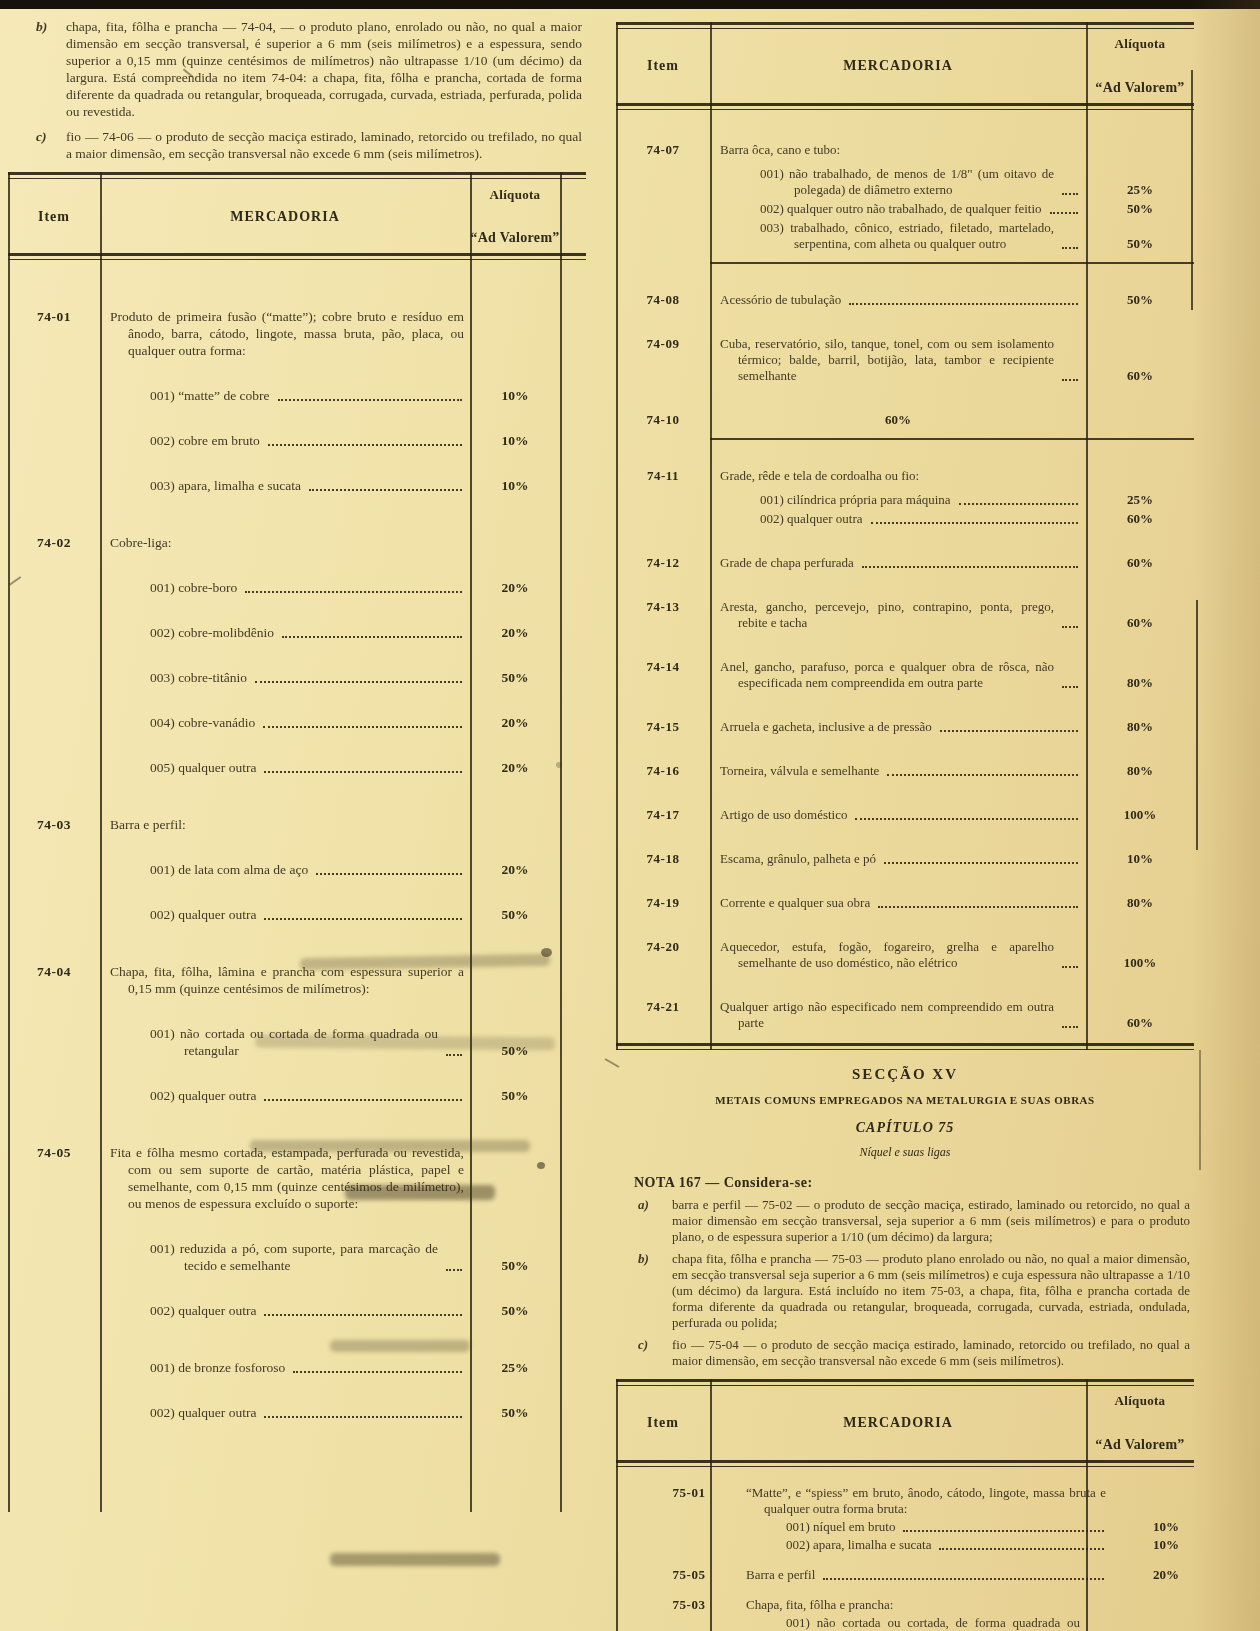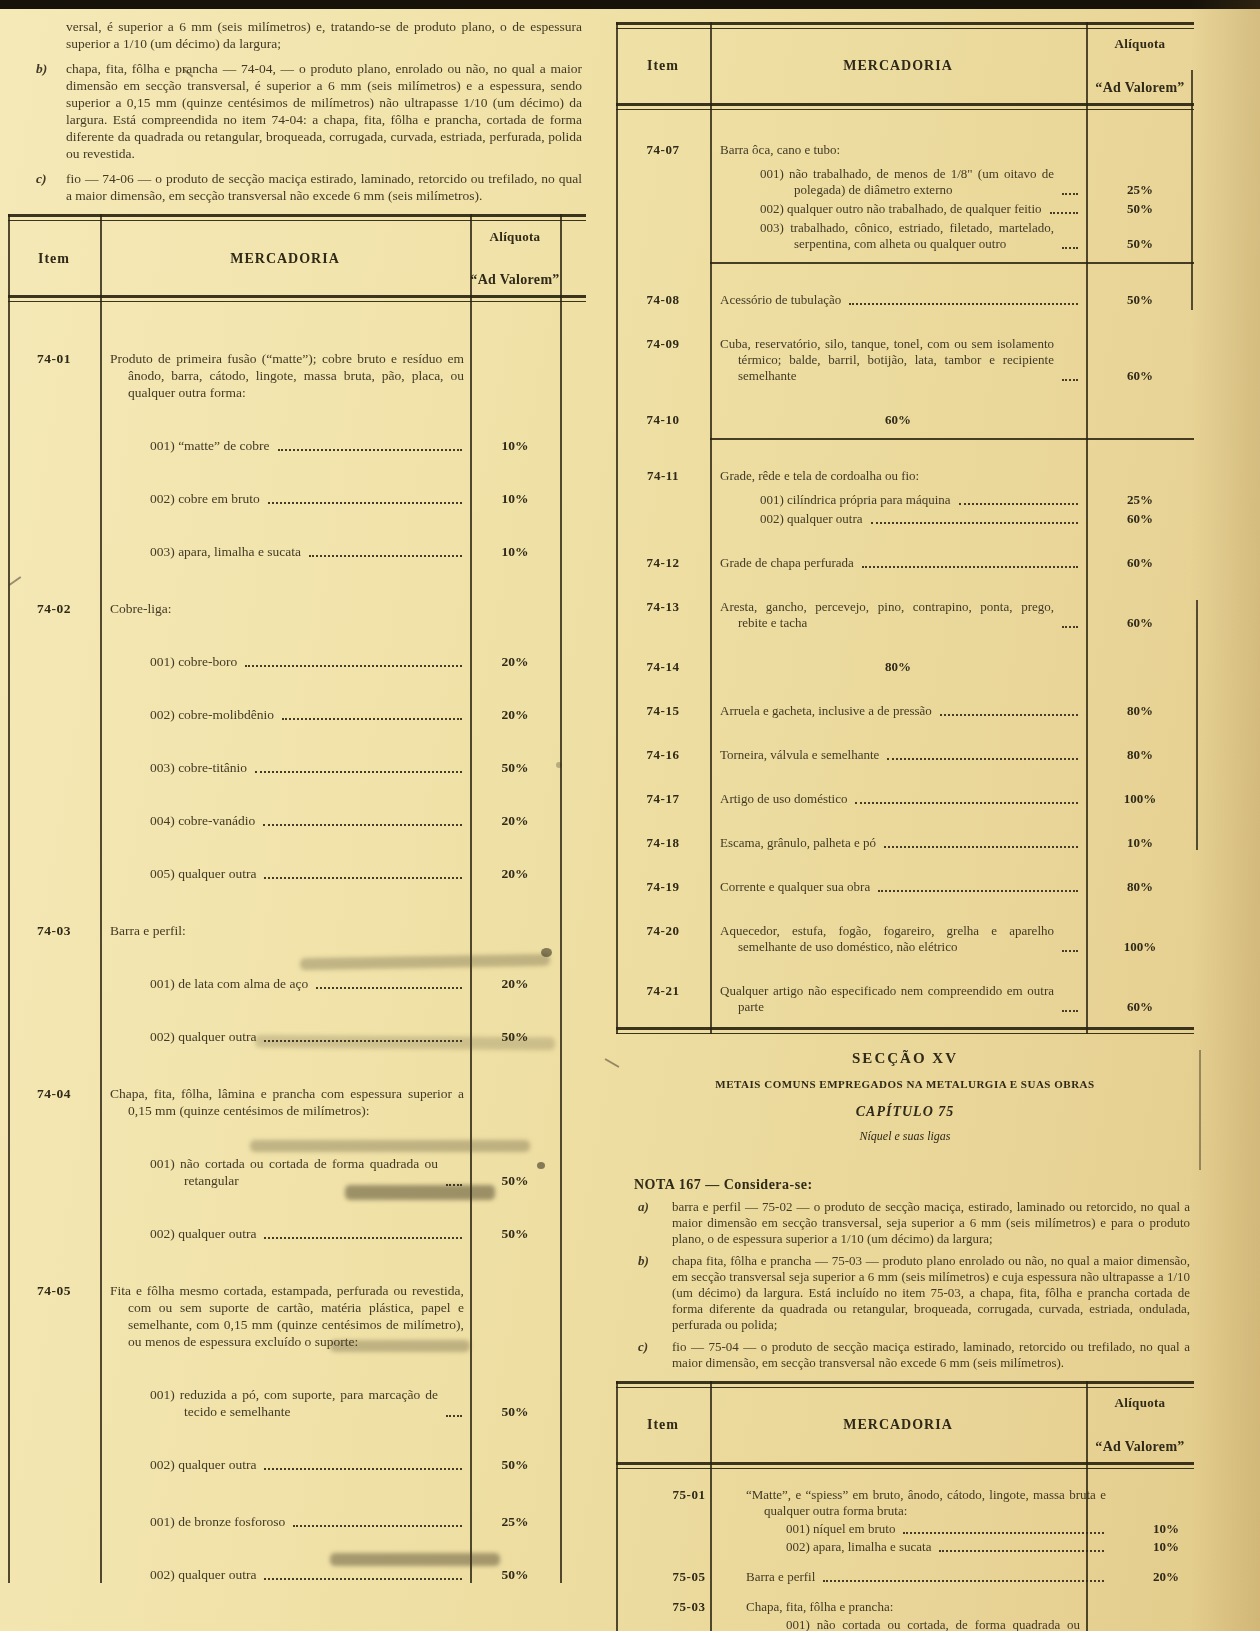--- a/index.html
+++ b/index.html
@@ -49,64 +49,60 @@
   .leader{flex:1 1 16px;min-width:16px;border-bottom:2px dotted #453c28;margin:0 2px 3px 8px;align-self:flex-end;}
   .rate{align-self:end;text-align:center;font-weight:700;color:var(--ink-strong);}
   .vl{position:absolute;top:0;bottom:0;width:2px;background:var(--rule);opacity:.8;}
   .rulep{height:2px;background:var(--rule);opacity:.85;margin:10px 0 2px 94px;}
   .rule-bottom{margin-top:12px;}
 
   
   .tbl-left .rows{padding-top:8px;}
   .tbl-left .trow{margin-top:40px;}
   .tbl-left .subs{margin-top:14px;}
-  .tbl-left .sub{margin-top:36px;}
+  .tbl-left .sub{margin-top:28px;}
   .tbl-left{min-height:1340px;}
   .tbl-right{font-size:13px;line-height:16px;}
   .tbl-right .rows{padding-top:4px;}
   .tbl-right .trow{margin-top:28px;}
   .tbl-right .subs{margin-top:8px;}
   .tbl-right .sub{margin-top:3px;}
   .tbl-bottom{font-size:13px;line-height:16px;min-height:300px;}
   .tbl-bottom .rows{padding-top:4px;padding-left:26px;}
   .tbl-bottom .trow{margin-top:14px;}
   .tbl-bottom .subs{margin-top:2px;}
   .tbl-bottom .sub{margin-top:2px;}
 
   
   .section-block{text-align:center;margin-top:16px;color:var(--ink-strong);}
   .sec-title{font-weight:700;font-size:15px;letter-spacing:2px;}
   .sec-sub{font-size:11px;font-weight:700;letter-spacing:.5px;margin-top:9px;}
   .sec-chap{font-style:italic;font-weight:700;font-size:14px;letter-spacing:1px;margin-top:10px;}
   .sec-subject{font-style:italic;font-size:12px;margin-top:8px;}
 
-  .nota{margin-top:32px;font-size:13px;line-height:16px;}
+  .nota{margin-top:14px;font-size:13px;line-height:16px;}
   .nota-head{font-weight:700;font-size:14px;letter-spacing:.5px;margin-left:18px;color:var(--ink-strong);}
   .nota .note{grid-template-columns:34px 1fr;margin:6px 0 0 22px;}
 
   
   .smudge{position:absolute;background:rgba(70,58,36,.28);filter:blur(2px);border-radius:5px;}
   .blot{position:absolute;background:rgba(45,38,20,.55);border-radius:50%;filter:blur(.5px);}
   .pencil{position:absolute;background:rgba(60,52,35,.5);}
 </style>
 </head>
 <body>
 
 <div class="topbar"></div>
 <div class="right-strip"></div>
 <div class="edge-line" style="left:1191px;top:70px;height:240px;"></div>
 <div class="edge-line" style="left:1196px;top:600px;height:250px;"></div>
 <div class="edge-line" style="left:1199px;top:1050px;height:120px;opacity:.4;"></div>
 
 <div id="left-col" class="col">
   <div id="top-notes">
-      <div class="note">
-        <span class="lbl"></span>
-        <span class="txt">versal, é superior a 6 mm (seis milímetros) e, tratando-se de produto plano, o de espessura superior a 1/10 (um décimo) da largura;</span>
-      </div>
       <div class="note">
         <span class="lbl">b)</span>
         <span class="txt">chapa, fita, fôlha e prancha — 74-04, — o produto plano, enrolado ou não, no qual a maior dimensão em secção transversal, é superior a 6 mm (seis milímetros) e a espessura, sendo superior a 0,15 mm (quinze centésimos de milímetros) não ultrapasse 1/10 (um décimo) da largura. Está compreendida no item 74-04: a chapa, fita, fôlha e prancha, cortada de forma diferente da quadrada ou retangular, broqueada, corrugada, curvada, estriada, perfurada, polida ou revestida.</span>
       </div>
       <div class="note">
         <span class="lbl">c)</span>
         <span class="txt">fio — 74-06 — o produto de secção maciça estirado, laminado, retorcido ou trefilado, no qual a maior dimensão, em secção transversal não excede 6 mm (seis milímetros).</span>
       </div>
     </div>
   <div id="left-table-mount">
@@ -502,20 +498,26 @@
                   <span class="dtext">Aresta, gancho, percevejo, pino, contrapino, ponta, prego, rebite e tacha</span>
                   <span class="leader"></span>
                 </div>
               </div>
               <div class="rate">60%</div>
             </div>
           </div>
           <div class="trow">
             <div class="main">
               <div class="itc">74-14</div>
+              <div class="mid">
+                <div class="dwrap">
+                  <span class="dtext">Anel, gancho, parafuso, porca e qualquer obra de rôsca, não especificada nem compreendida em outra parte</span>
+                  <span class="leader"></span>
+                </div>
+              </div>
               <div class="rate">80%</div>
             </div>
           </div>
           <div class="trow">
             <div class="main">
               <div class="itc">74-15</div>
               <div class="mid">
                 <div class="dwrap">
                   <span class="dtext">Arruela e gacheta, inclusive a de pressão</span>
                   <span class="leader"></span>

